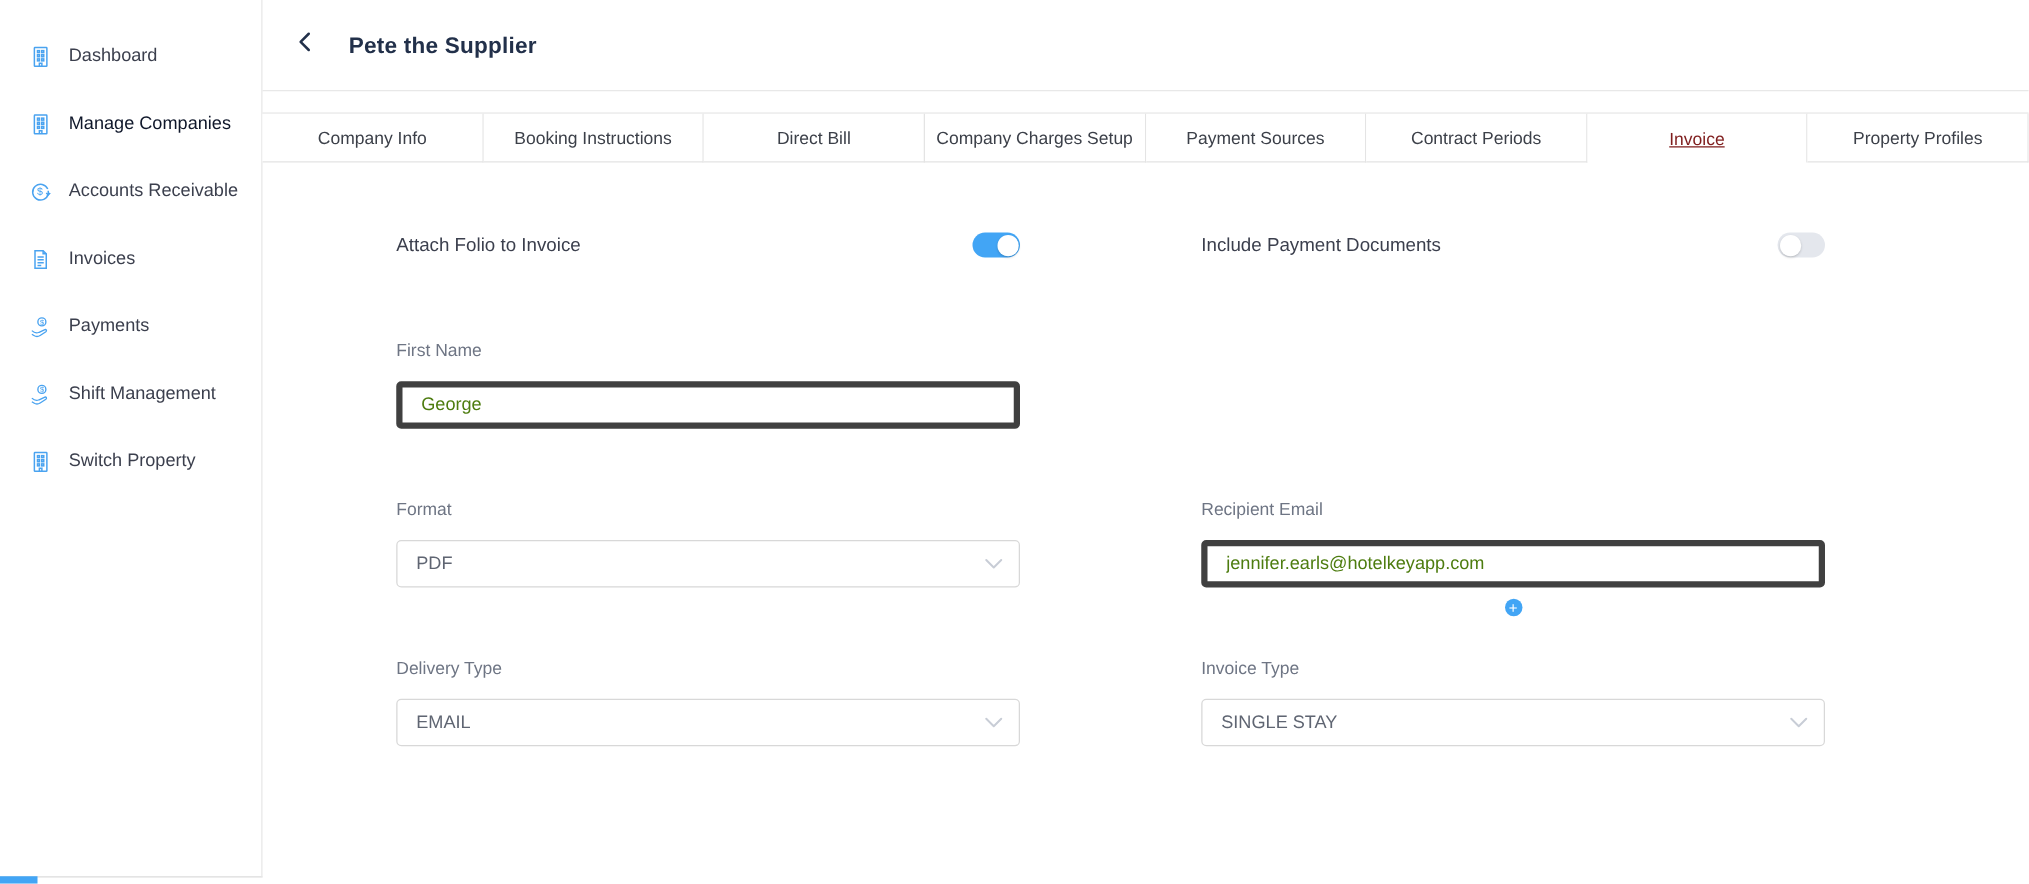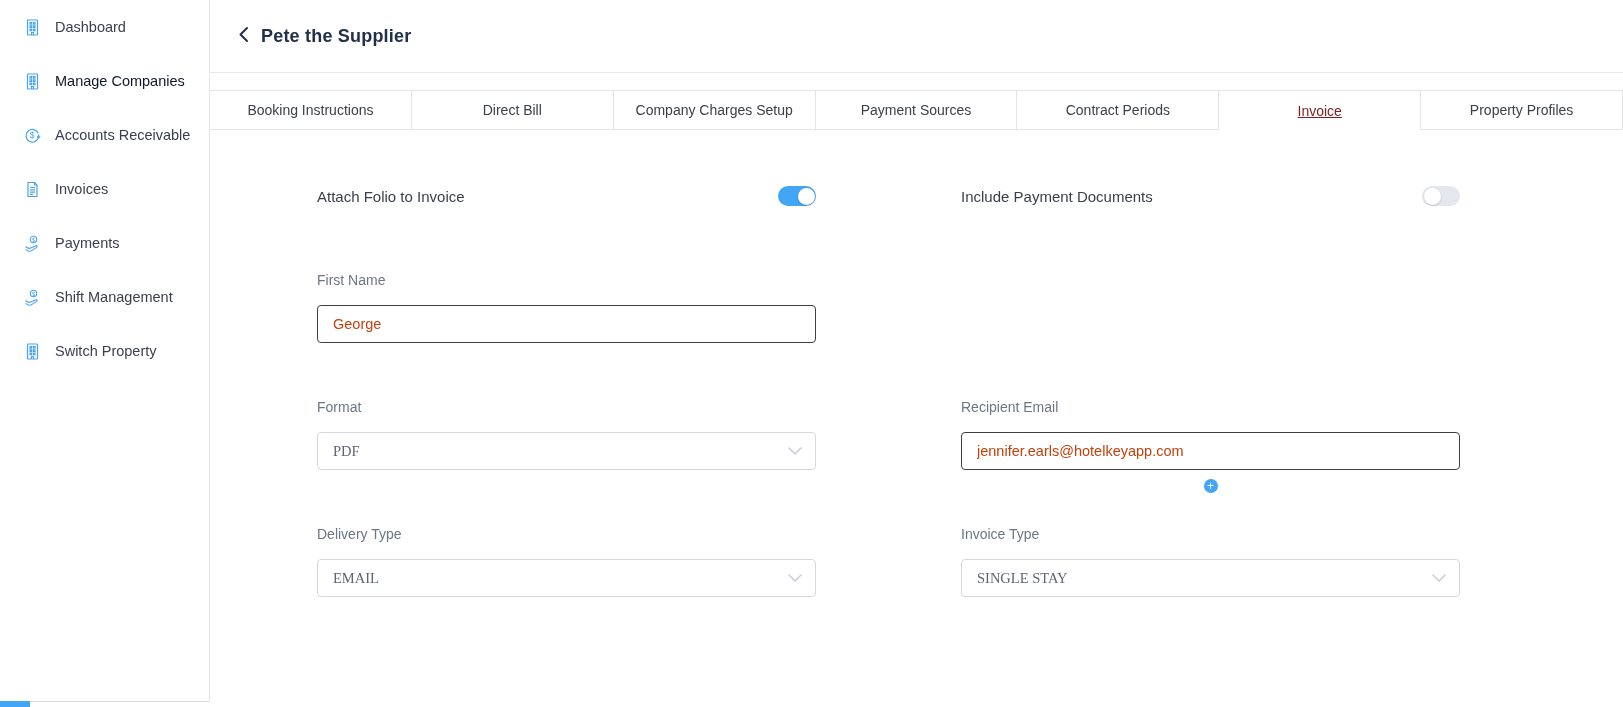--- a/index.html
+++ b/index.html
@@ -11,41 +11,41 @@
     position: relative;
   }
   .app { display: flex; width: 1623px; height: 707px; }
 
   
   .sidebar {
     width: 210px; min-width: 210px; height: 702px;
     border-right: 1px solid #e7e7e7;
     border-bottom: 1px solid #dcdcdc;
     background: #fff;
-    padding-top: 0;
+    padding-top: 18px;
   }
   .side-item {
     height: 54px; display: flex; align-items: center;
     padding-left: 23px; gap: 13px; cursor: pointer;
   }
   .side-item .icon { width: 19px; height: 19px; display: inline-flex; }
   .side-item .label { font-size: 14.5px; color: #3b3f4d; }
   .side-item.active .label { color: #0f172a; }
 
   .bottom-accent {
     position: absolute; left: 0; bottom: 0;
     width: 30px; height: 6px; background: #42a5f5;
   }
 
   
   .main { flex: 1; display: flex; flex-direction: column; }
 
   .page-header {
     height: 73px; border-bottom: 1px solid #e8e8e8;
-    display: flex; align-items: center; padding-left: 26px; gap: 10px;
+    display: flex; align-items: center; padding-left: 26px; gap: 28px;
   }
   .back-btn { display: inline-flex; align-items: center; cursor: pointer; padding: 4px 2px; }
   .page-title { font-size: 18px; font-weight: 700; color: #22304a; letter-spacing: .2px; }
 
   .tabs { display: flex; margin-top: 17px; height: 40px; border-top: 1px solid #e4e4e4; }
   .tab {
     flex: 1; display: flex; align-items: center; justify-content: center;
     font-size: 14px; color: #3c4049; background: #fff; cursor: pointer;
     border-right: 1px solid #e4e4e4; border-bottom: 1px solid #e4e4e4;
     white-space: nowrap;
@@ -66,28 +66,28 @@
   .switch .knob {
     width: 17px; height: 17px; border-radius: 50%; background: #fff;
     position: absolute; top: 1.5px; box-shadow: 0 1px 2px rgba(0,0,0,.18);
   }
   .switch.on  .knob { right: 1.5px; }
   .switch.off .knob { left: 1.5px; }
 
   .field { margin-bottom: 56px; position: relative; }
   .field-label { font-size: 14px; color: #6e7584; margin-bottom: 17px; }
   .text-input {
-    width: 100%; height: 38px; border: 1px solid #404040; border-radius: 4px;
-    padding: 0 15px; font-size: 14.5px; color: #c2410c; background: #fff;
+    width: 100%; height: 38px; border: 5px solid #404040; border-radius: 4px;
+    padding: 0 15px; font-size: 14.5px; color: #4d7c0f; background: #fff;
     font-family: "Liberation Sans", sans-serif; outline: none;
   }
   .select-box {
     width: 100%; height: 38px; border: 1px solid #d8d8d8; border-radius: 4px;
     padding: 0 12px 0 15px; font-size: 14.5px; color: #5f6572; background: #fff;
-    display: flex; align-items: center; justify-content: space-between; cursor: pointer; font-family: Liberation Serif, serif;
+    display: flex; align-items: center; justify-content: space-between; cursor: pointer;
   }
   .chevron-down { display: inline-flex; flex: none; }
 
   .add-btn {
     position: absolute; left: 50%; transform: translateX(-50%);
     top: 100%; margin-top: 9px;
     width: 14px; height: 14px; border-radius: 50%; background: #42a5f5;
     color: #fff; display: flex; align-items: center; justify-content: center;
     font-size: 12px; line-height: 1; cursor: pointer; border: none;
   }
@@ -201,20 +201,23 @@
           <svg width="11" height="17" viewBox="0 0 11 17">
               <polyline points="9,2 2.5,8.5 9,15" stroke="#22304a" stroke-width="2" fill="none" stroke-linecap="round" stroke-linejoin="round"></polyline>
             </svg>
         </span>
       </span>
       <span class="page-title">Pete the Supplier</span>
     </div>
 
     <div class="tabs">
       <div class="tab">
+          <span>Company Info</span>
+        </div>
+      <div class="tab">
           <span>Booking Instructions</span>
         </div>
       <div class="tab">
           <span>Direct Bill</span>
         </div>
       <div class="tab">
           <span>Company Charges Setup</span>
         </div>
       <div class="tab">
           <span>Payment Sources</span>

